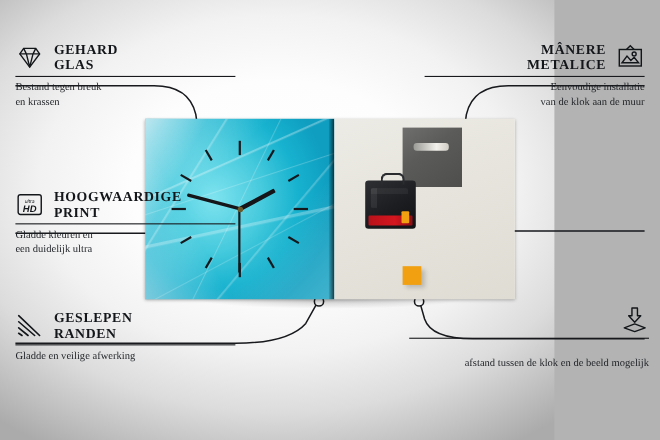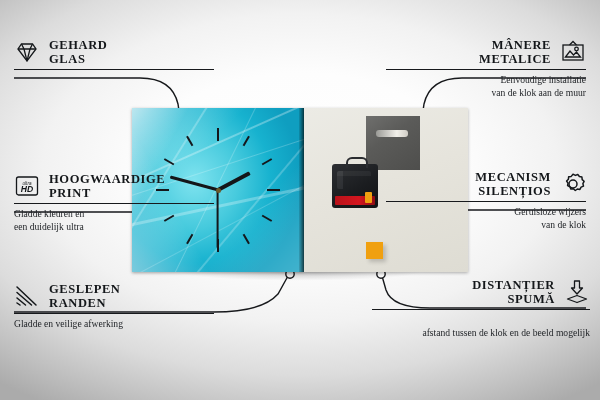--- a/index.html
+++ b/index.html
@@ -2,21 +2,21 @@
 <html><head>
 <meta charset="utf-8">
 <style>
   html,body{margin:0;padding:0;}
   body{
     width:600px;height:400px;overflow:hidden;
     font-family:"Liberation Serif", serif;
     background:#b3b3b3;
   }
   .stage{
-    position:relative;width:600px;height:400px;
+    position:relative;width:504px;height:400px;
     background:
       radial-gradient(ellipse 78% 70% at 50% 42%, #ffffff 0%, #fdfdfd 34%, #f2f2f2 55%, #dcdcdc 74%, #c2c2c2 88%, #ababab 100%);
   }
 
   
   .product{
     position:absolute;left:132px;top:108px;width:336px;height:164px;
     display:flex;
   }
   .clock-panel{
@@ -226,20 +226,23 @@
         <svg viewBox="0 0 26 26" width="26" height="26" fill="none" stroke="#14171a" stroke-width="1.3">
           <path d="M4 10 L13 22 L22 10 L18.5 5 L7.5 5 Z"></path>
           <path d="M4 10 H22 M7.5 5 L10 10 L13 22 M18.5 5 L16 10 L13 22"></path>
         </svg>
       </span>
       <span class="title">
         <span>GEHARD</span><br><span>GLAS</span>
       </span>
     </div>
     <div class="rule"></div>
+    <div class="desc">
+      <span>Bestand tegen breuk</span><br><span>en krassen</span>
+    </div>
   </div>
 
   <div class="callout c-ml">
     <div class="head">
       <span class="ico">
         <svg viewBox="0 0 26 26" width="26" height="26">
           <rect x="2.5" y="4" width="21" height="18" rx="2" fill="none" stroke="#14171a" stroke-width="1.3"></rect>
           <text x="13" y="11.6" font-family="Liberation Sans, sans-serif" font-size="4.6" text-anchor="middle" fill="#14171a">ultra</text>
           <text x="13" y="19.4" font-family="Liberation Sans, sans-serif" font-size="8.6" font-weight="bold" text-anchor="middle" fill="#14171a">HD</text>
         </svg>
@@ -287,49 +290,29 @@
       <span class="title">
         <span>MÂNERE</span><br><span>METALICE</span>
       </span>
     </div>
     <div class="rule"></div>
     <div class="desc">
       <span>Eenvoudige installatie</span><br><span>van de klok aan de muur</span>
     </div>
   </div>
 
-  <div class="callout c-mr right">
-    <div class="head">
-      <span class="ico">
-        <svg viewBox="0 0 26 26" width="26" height="26" fill="none" stroke="#14171a" stroke-width="1.5" stroke-linejoin="round">
-          <path d="M13 3.2 l2.4 1.2 2.4-.9 1.6 2 2.5.5.3 2.6 1.9 1.7-1.2 2.3 .6 2.5-2.4 1-1.2 2.3-2.5-.4-2.1 1.5-1.9-1.7-2.5.3-1-2.4-2.3-1.1 .4-2.5-1.4-2.1 1.8-1.8 .3-2.5 2.5-.3z"></path>
-          <circle cx="13" cy="13" r="4"></circle>
-        </svg>
-      </span>
-      <span class="title">
-        <span>MECANISM</span><br><span>SILENȚIOS</span>
-      </span>
-    </div>
-    <div class="rule"></div>
-    <div class="desc">
-      <span>Geruisloze wijzers</span><br><span>van de klok</span>
-    </div>
-  </div>
 
   <div class="callout c-br right" style="width:218px;left:372px;">
     <div class="head">
       <span class="ico">
         <svg viewBox="0 0 26 26" width="26" height="26" fill="none" stroke="#14171a" stroke-width="1.3" stroke-linejoin="round">
           <path d="M10.5 2 h5 v7 h3 l-5.5 6 -5.5 -6 h3 z"></path>
           <path d="M13 16.5 L22.5 20 L13 23.5 L3.5 20 Z"></path>
         </svg>
       </span>
-      <span class="title">
-        <span>DISTANȚIER</span><br><span>SPUMĂ</span>
-      </span>
     </div>
     <div class="rule" style="width:218px;margin-left:0;"></div>
     <div class="desc">
       <br><span>afstand tussen de klok en de beeld mogelijk</span>
     </div>
   </div>
 
 </div>
 
 </body></html>

